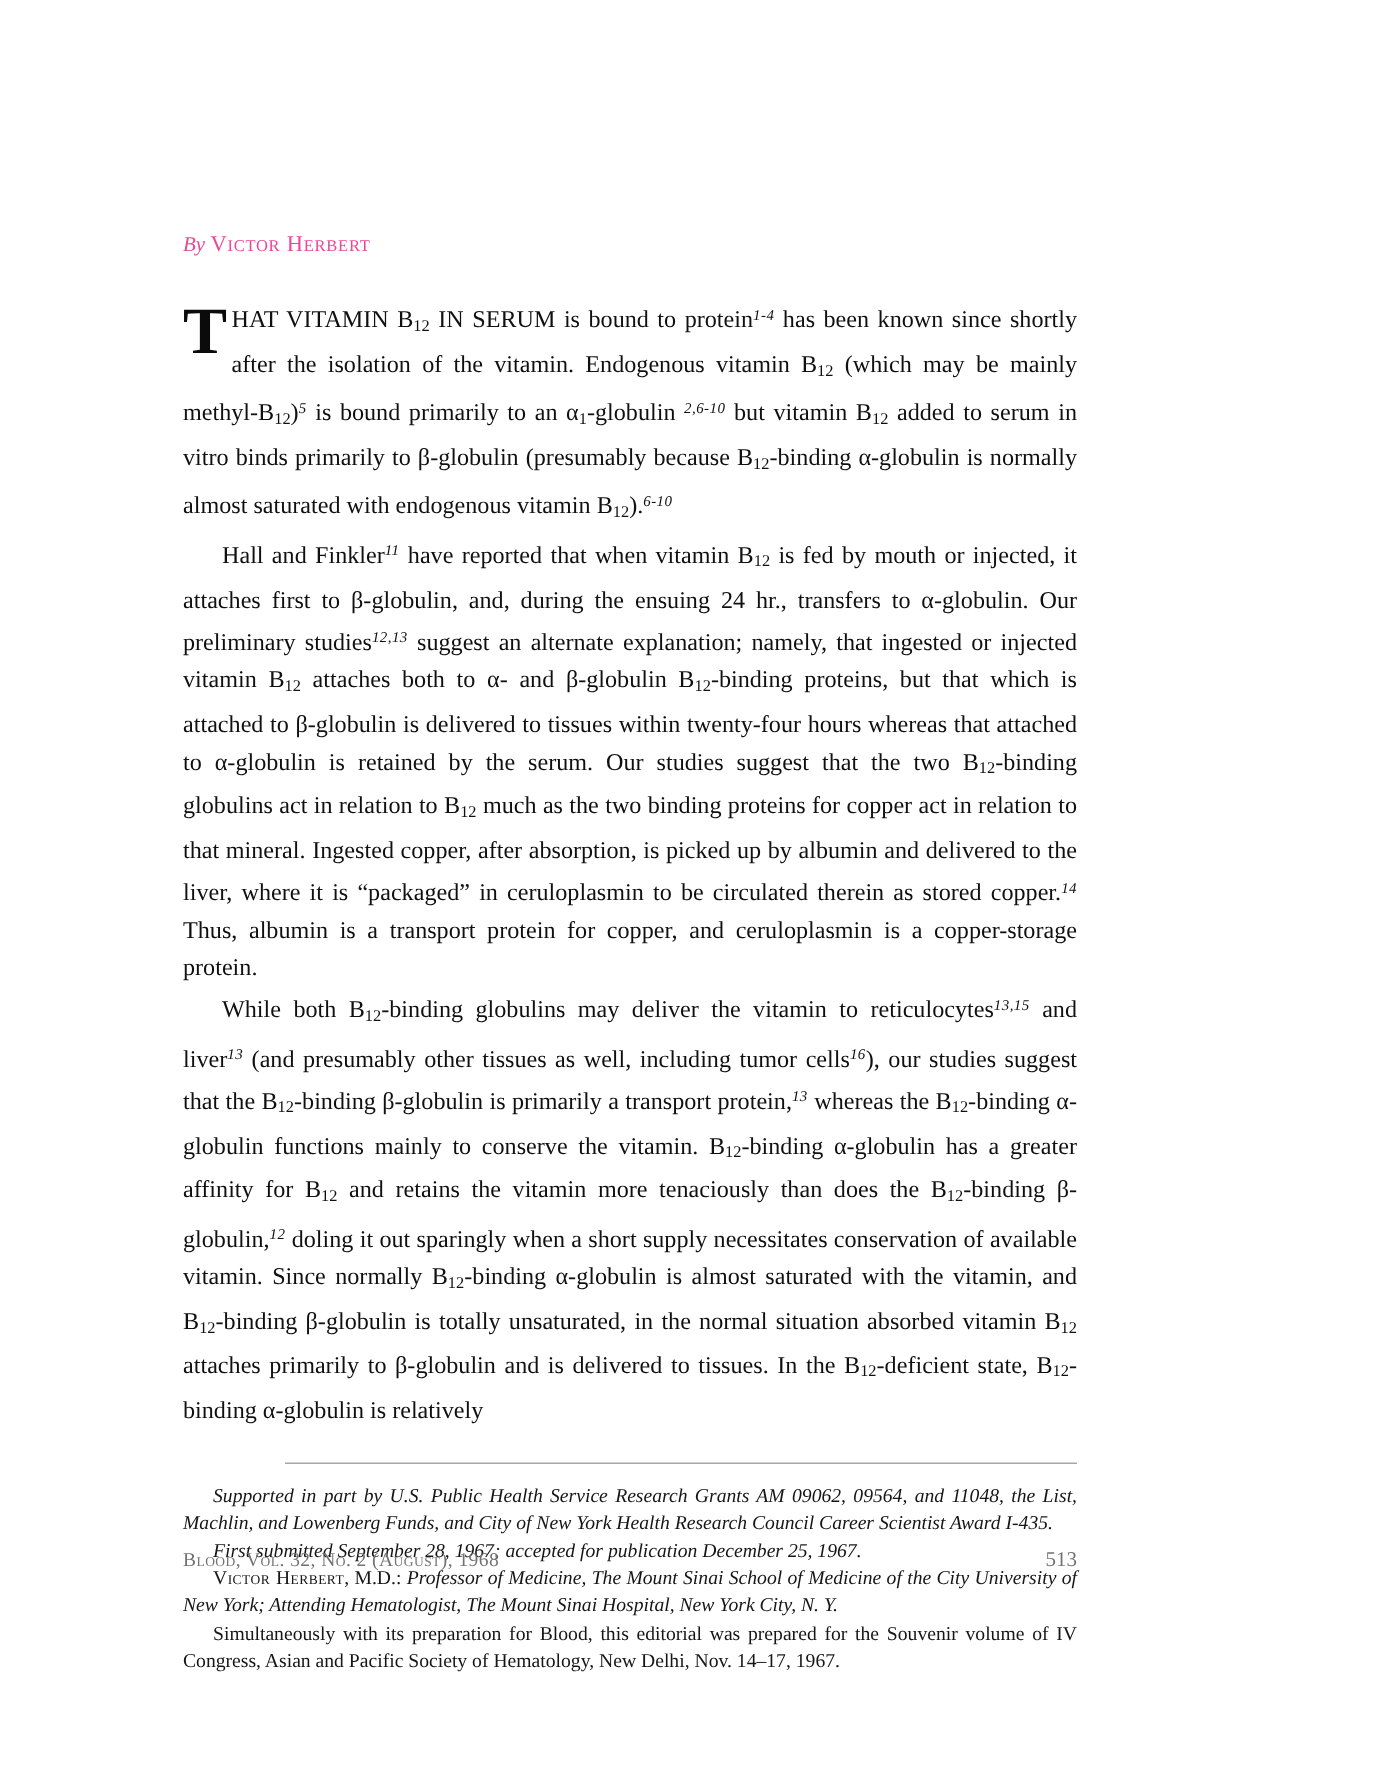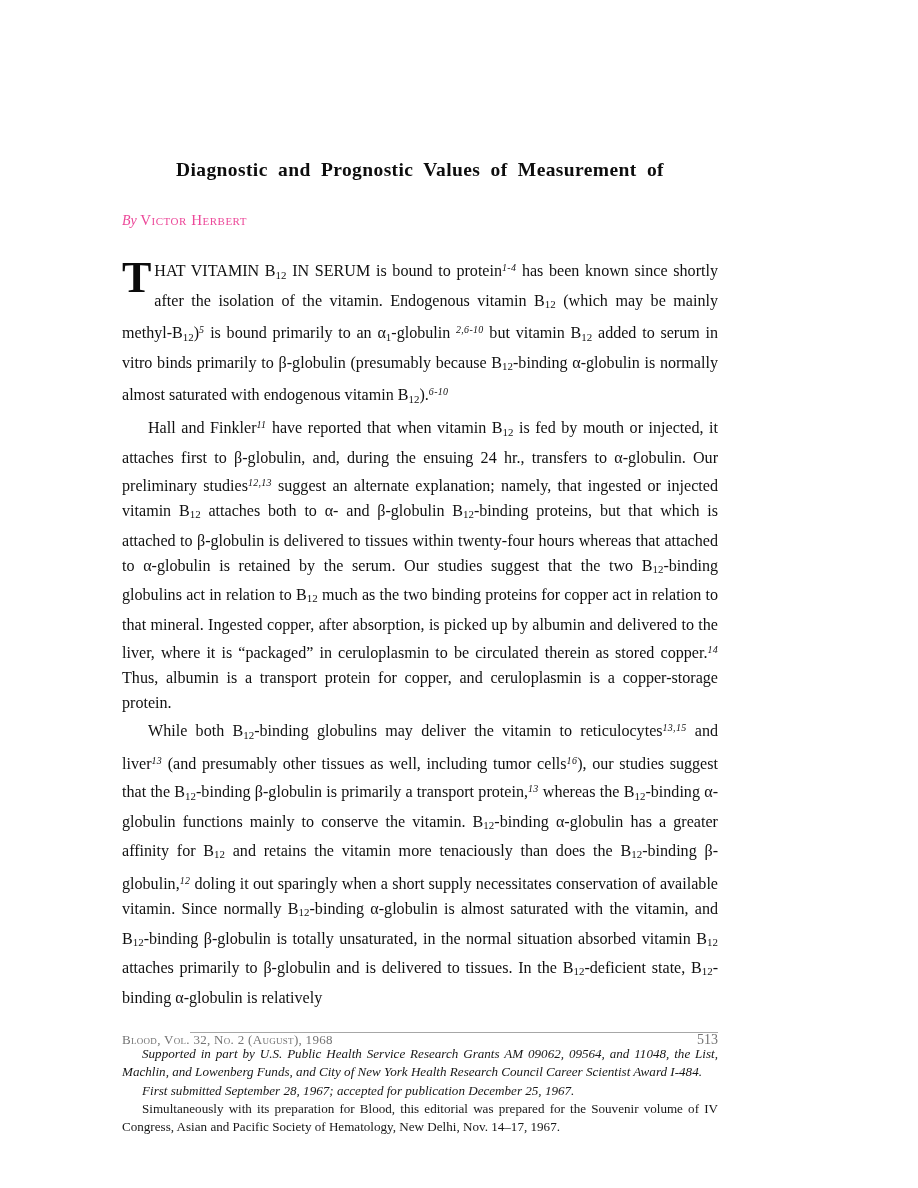--- a/index.html
+++ b/index.html
@@ -155,43 +155,43 @@
   }
 </style>
 </head>
 <body>
 
 <div class="page">
 
   <div class="content">
 
     <h1 class="title">
-      <span class="tline spaced">Diagnostic and Prognostic Values of Measurement of</span>
     </h1>
 
     <div class="byline">
       <span class="by">By</span>
       <span class="smallcaps">Victor Herbert</span>
     </div>
 
     <div class="body">
 
       <p class="first"><span class="dropcap">T</span>HAT VITAMIN B<sub>12</sub> IN SERUM is bound to protein<sup>1-4</sup> has been known since shortly after the isolation of the vitamin. Endogenous vitamin B<sub>12</sub> (which may be mainly methyl-B<sub>12</sub>)<sup>5</sup> is bound primarily to an α<sub>1</sub>-globulin <sup>2,6-10</sup> but vitamin B<sub>12</sub> added to serum in vitro binds primarily to β-globu­lin (presumably because B<sub>12</sub>-binding α-globulin is normally almost saturated with endogenous vitamin B<sub>12</sub>).<sup>6-10</sup></p>
 
       <p>Hall and Finkler<sup>11</sup> have reported that when vitamin B<sub>12</sub> is fed by mouth or injected, it attaches first to β-globulin, and, during the ensuing 24 hr., transfers to α-globulin. Our preliminary studies<sup>12,13</sup> suggest an alternate ex­planation; namely, that ingested or injected vitamin B<sub>12</sub> attaches both to α- and β-globulin B<sub>12</sub>-binding proteins, but that which is attached to β-globulin is delivered to tissues within twenty-four hours whereas that attached to α-globulin is retained by the serum. Our studies suggest that the two B<sub>12</sub>-binding globulins act in relation to B<sub>12</sub> much as the two binding proteins for copper act in relation to that mineral. Ingested copper, after absorption, is picked up by albumin and delivered to the liver, where it is “packaged” in ceruloplasmin to be circulated therein as stored copper.<sup>14</sup> Thus, albumin is a transport protein for copper, and ceruloplasmin is a copper-storage protein.</p>
 
       <p>While both B<sub>12</sub>-binding globulins may deliver the vitamin to reticulo­cytes<sup>13,15</sup> and liver<sup>13</sup> (and presumably other tissues as well, including tumor cells<sup>16</sup>), our studies suggest that the B<sub>12</sub>-binding β-globulin is primarily a transport protein,<sup>13</sup> whereas the B<sub>12</sub>-binding α-globulin functions mainly to conserve the vitamin. B<sub>12</sub>-binding α-globulin has a greater affinity for B<sub>12</sub> and retains the vitamin more tenaciously than does the B<sub>12</sub>-binding β-globulin,<sup>12</sup> doling it out sparingly when a short supply necessitates conservation of avail­able vitamin. Since normally B<sub>12</sub>-binding α-globulin is almost saturated with the vitamin, and B<sub>12</sub>-binding β-globulin is totally unsaturated, in the normal situation absorbed vitamin B<sub>12</sub> attaches primarily to β-globulin and is deliv­ered to tissues. In the B<sub>12</sub>-deficient state, B<sub>12</sub>-binding α-globulin is relatively</p>
 
     </div>
 
     <div class="fn-rule"></div>
 
     <div class="footnotes">
-      <p>Supported in part by U.S. Public Health Service Research Grants AM 09062, 09564, and 11048, the List, Machlin, and Lowenberg Funds, and City of New York Health Research Council Career Scientist Award I-484.</p>
+      <p>Supported in part by U.S. Public Health Service Research Grants AM 09062, 09564, and 11048, the List, Machlin, and Lowenberg Funds, and City of New York Health Research Council Career Scientist Award I-435.</p>
       <p>First submitted September 28, 1967; accepted for publication December 25, 1967.</p>
+      <p><span class="smallcaps">Victor Herbert</span><span class="roman">, M.D.:</span> <span>Professor of Medicine, The Mount Sinai School of Medicine of the City University of New York; Attending Hematologist, The Mount Sinai Hospital, New York City, N. Y.</span></p>
       <p class="upright">Simultaneously with its preparation for Blood, this editorial was prepared for the Souvenir volume of IV Congress, Asian and Pacific Society of Hematology, New Delhi, Nov. 14–17, 1967.</p>
     </div>
 
   </div>
 
   <div class="footer">
     <div class="journal"><span class="smallcaps">Blood</span><span class="smallcaps">, Vol. 32, No. 2 (August), 1968</span></div>
     <div class="pageno">513</div>
   </div>
 

